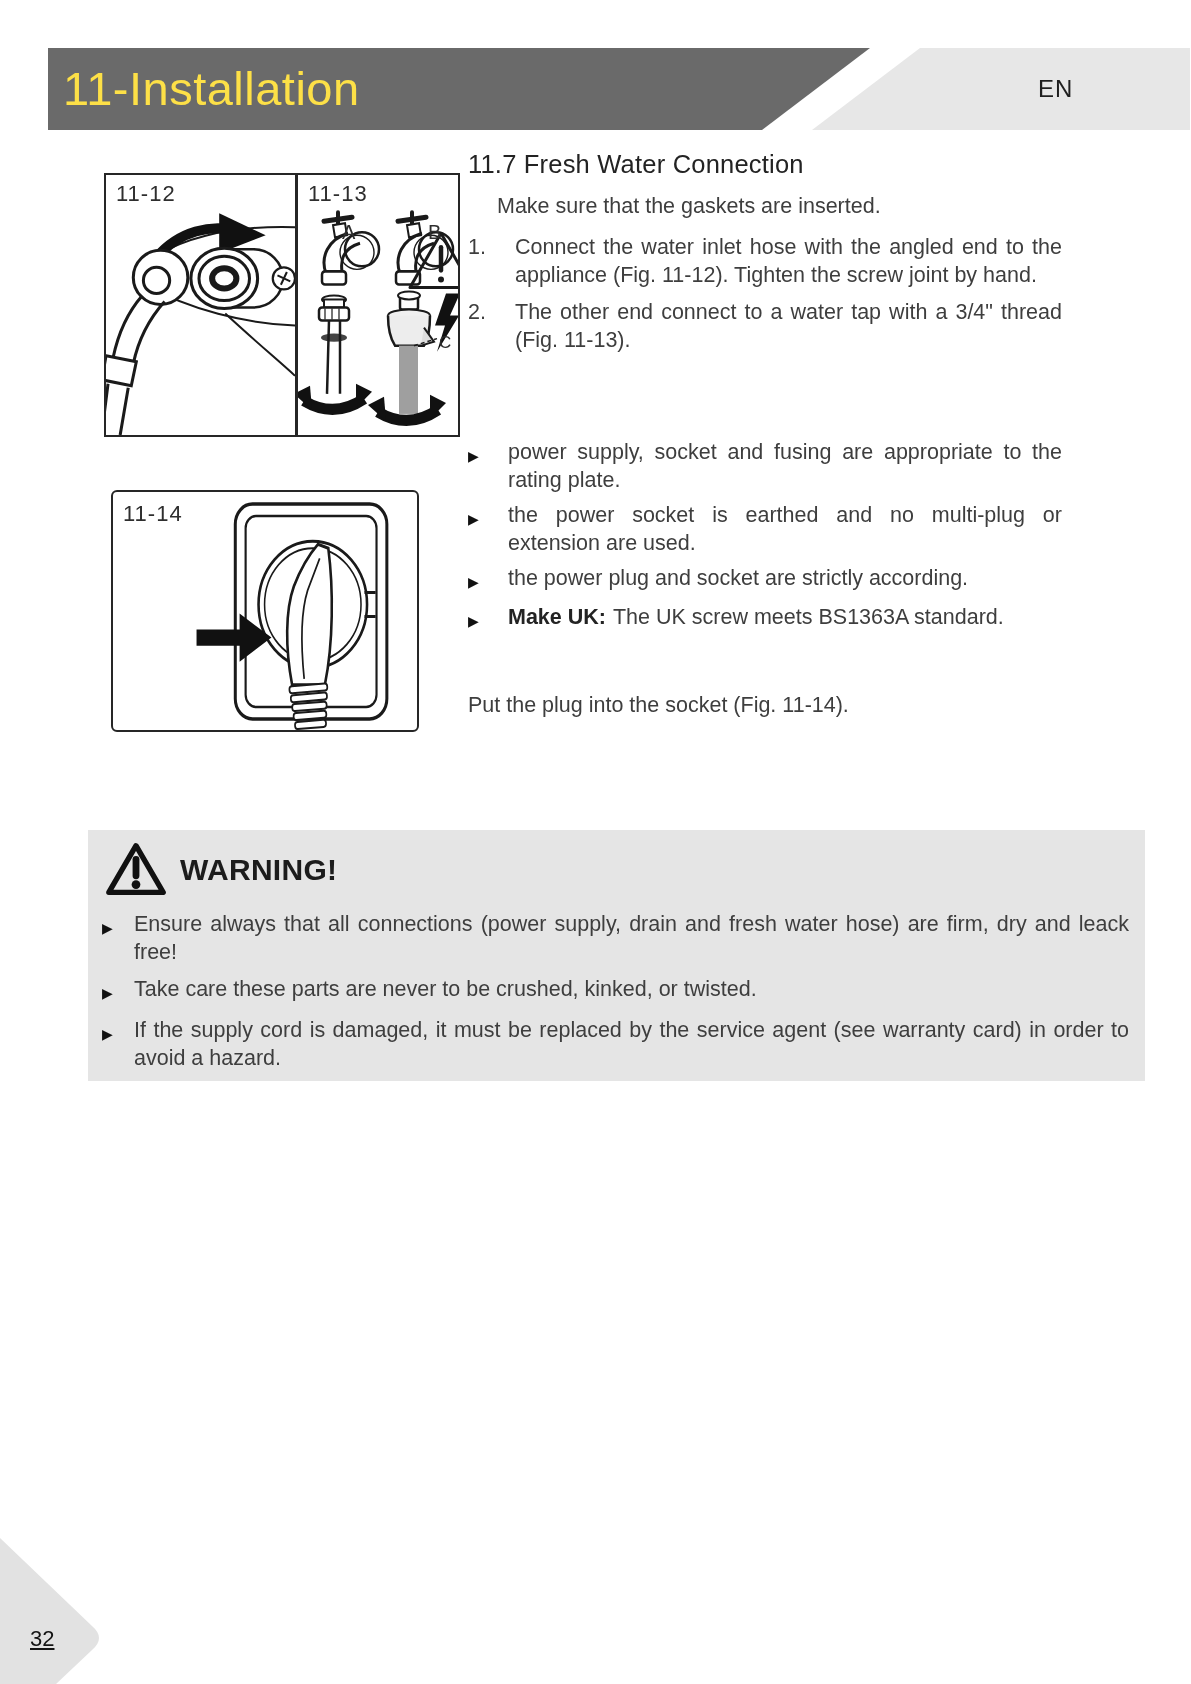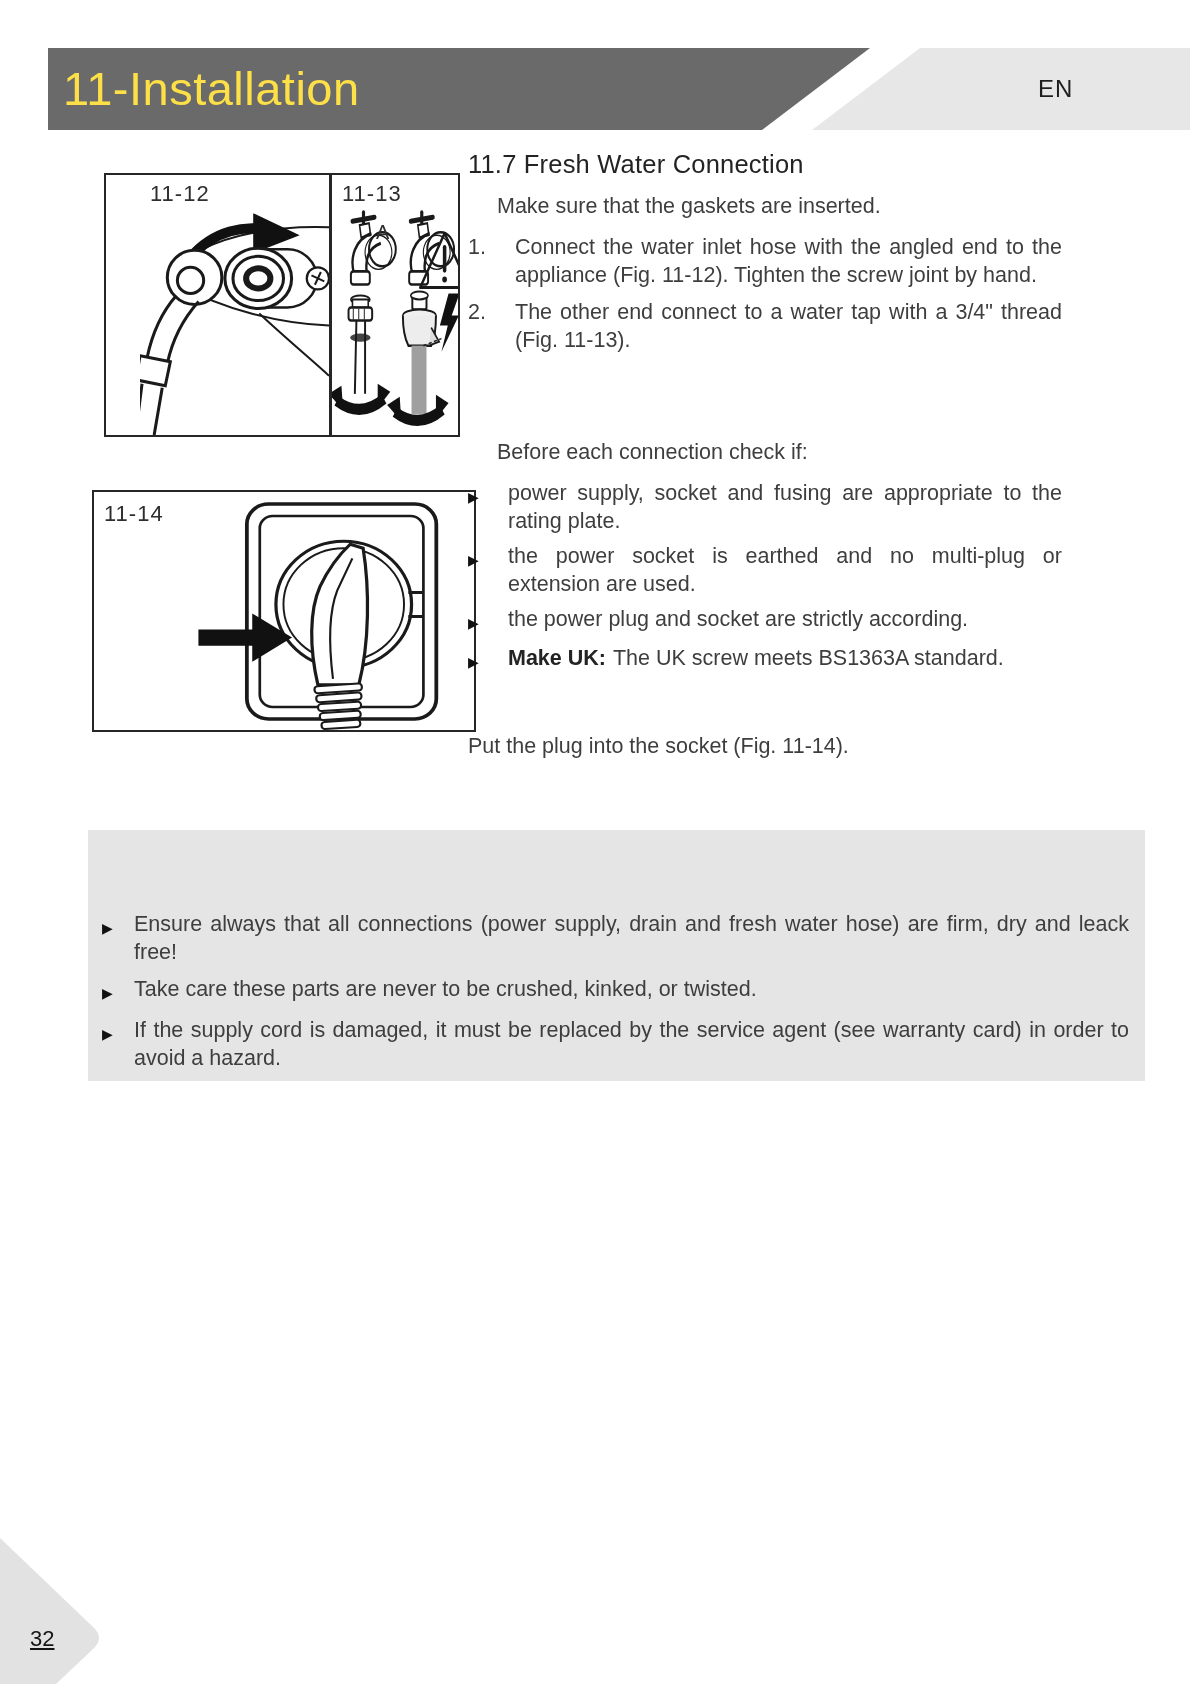--- a/index.html
+++ b/index.html
@@ -22,24 +22,24 @@
     position:absolute; left:812px; top:48px; width:378px; height:82px;
     background:#e7e7e7;
     clip-path:polygon(108px 0, 100% 0, 100% 100%, 0 100%);
   }
   .banner-light .lang {
     position:absolute; left:226px; top:0; line-height:82px;
     font-size:24px; color:#1f1f1f; letter-spacing:1px;
   }
   
   .figbox { position:absolute; border:2.5px solid #262626; background:#fff; }
-  .figbox1 { left:104px; top:173px; width:356px; height:264px; display:flex;padding-left:34px; }
+  .figbox1 { left:104px; top:173px; width:356px; height:264px; display:flex; }
   .figbox1 .panel-left  { position:relative; width:192px; height:100%; border-right:3.5px solid #262626; overflow:hidden; }
   .figbox1 .panel-right { position:relative; flex:1; height:100%; overflow:hidden; }
-  .figbox2 { left:92px; top:490px; width:384px; height:242px; overflow:hidden; }
+  .figbox2 { left:111px; top:490px; width:308px; height:242px; overflow:hidden;border-radius:6px; }
   .figlabel {
     position:absolute; left:10px; top:6px; font-size:22px; letter-spacing:1px;
     color:#2e2e2e; z-index:3; background:transparent;
   }
   .tap-label { position:absolute; font-size:20px; color:#2e2e2e; z-index:3; }
   .lblA { left:44px;  top:46px; }
   .lblB { left:130px; top:46px; }
   .lblC { left:141px; top:158px; font-size:17px; }
   .figsvg { position:absolute; left:0; top:0; width:100%; height:100%; }
   
@@ -194,21 +194,20 @@
       <span class="step-num">1.</span>
       <span class="step-text">Connect the water inlet hose with the angled end to the appliance (Fig. 11-12). Tighten the screw joint by hand.</span>
     </div>
     <div class="step body-text">
       <span class="step-num">2.</span>
       <span class="step-text">The other end connect to a water tap with a 3/4" thread (Fig. 11-13).</span>
     </div>
   </div>
 
   <div class="col col2">
-    <p class="body-text intro">Before each connection check if:</p>
 
     <div class="bullet body-text">
       <span class="bullet-marker">▶</span>
       <span class="bullet-text"><span class="b-bold"></span><span>power supply, socket and fusing are appropriate to the rating plate.</span></span>
     </div>
     <div class="bullet body-text">
       <span class="bullet-marker">▶</span>
       <span class="bullet-text"><span class="b-bold"></span><span>the power socket is earthed and no multi-plug or extension are used.</span></span>
     </div>
     <div class="bullet body-text">
@@ -217,20 +216,28 @@
     </div>
     <div class="bullet body-text">
       <span class="bullet-marker">▶</span>
       <span class="bullet-text"><span class="b-bold">Make UK:</span><span>The UK screw meets BS1363A standard.</span></span>
     </div>
 
     <p class="body-text closing">Put the plug into the socket (Fig. 11-14).</p>
   </div>
 
   <div class="warnbox">
+    <div class="warn-head">
+      <svg width="68" height="64" viewBox="0 0 70 64" fill="none" stroke="#111">
+        <path d="M35 7 L63 55 L7 55 Z" stroke-width="5.5" stroke-linejoin="round"></path>
+        <path d="M35 21 V38" stroke-width="7" stroke-linecap="round"></path>
+        <circle cx="35" cy="47" r="4.5" fill="#111" stroke="none"></circle>
+      </svg>
+      <span class="warn-title">WARNING!</span>
+    </div>
     <div class="warn-items">
       <div class="warn-item body-text">
         <span class="bullet-marker">▶</span>
         <span class="bullet-text">Ensure always that all connections (power supply, drain and fresh water hose) are firm, dry and leack free!</span>
       </div>
       <div class="warn-item body-text">
         <span class="bullet-marker">▶</span>
         <span class="bullet-text">Take care these parts are never to be crushed, kinked, or twisted.</span>
       </div>
       <div class="warn-item body-text">

